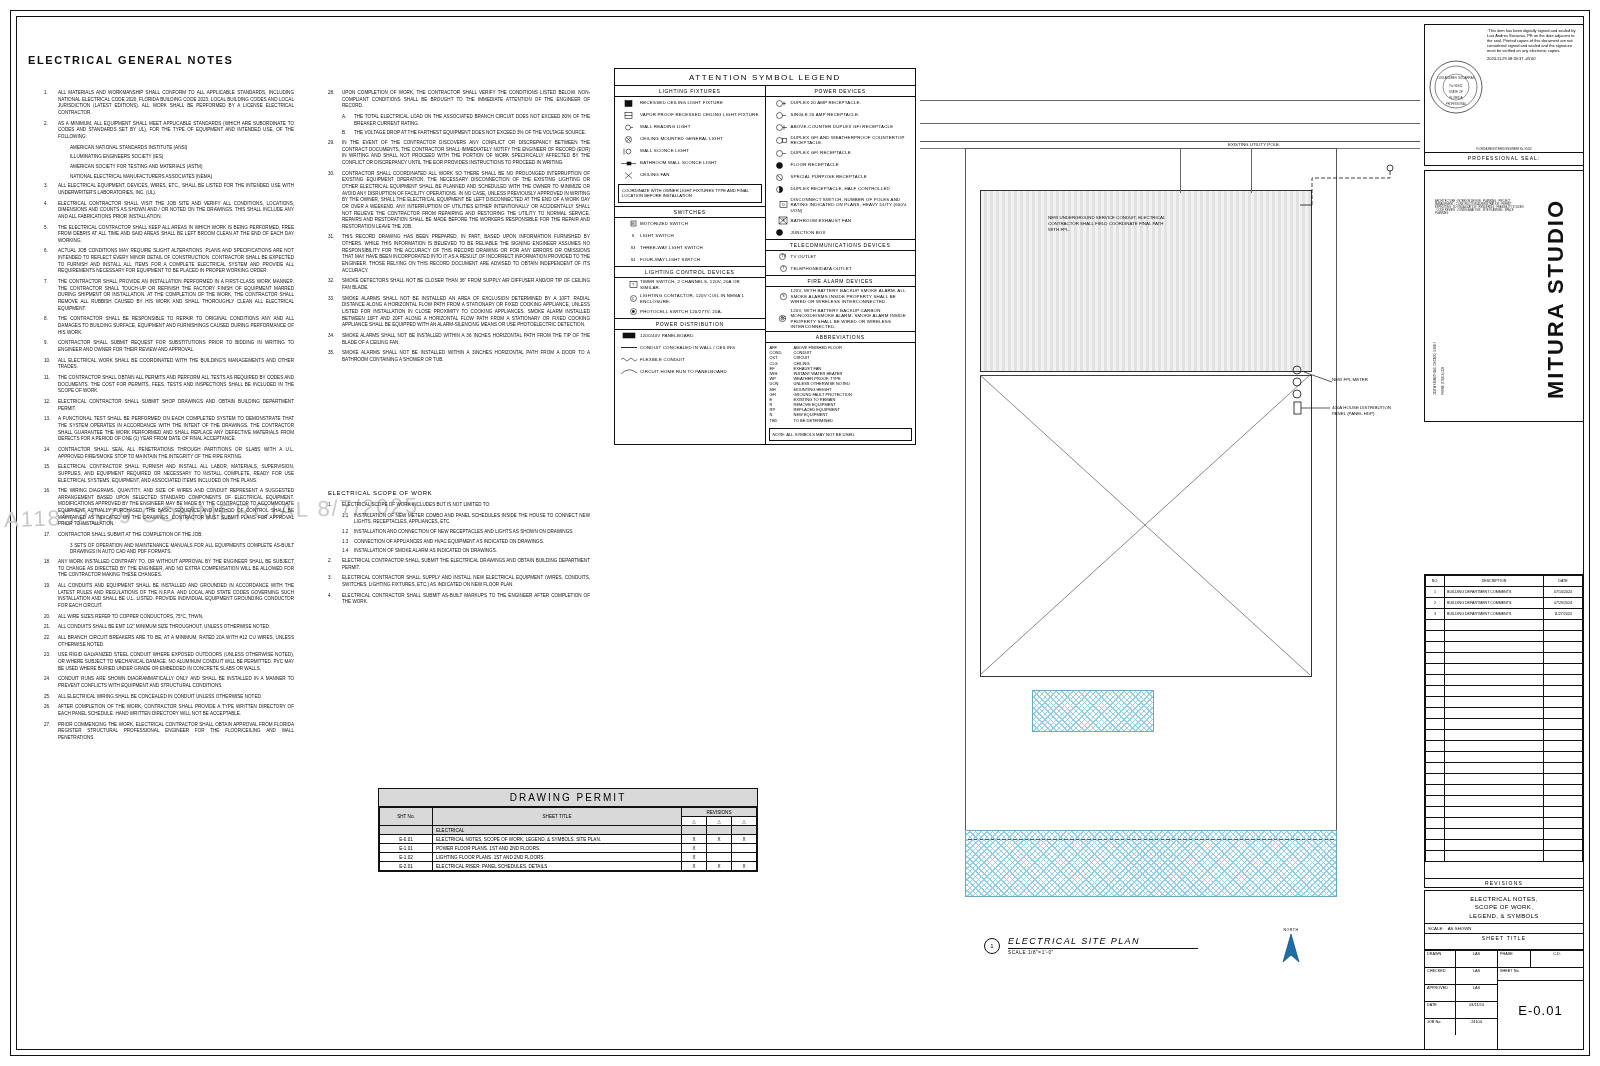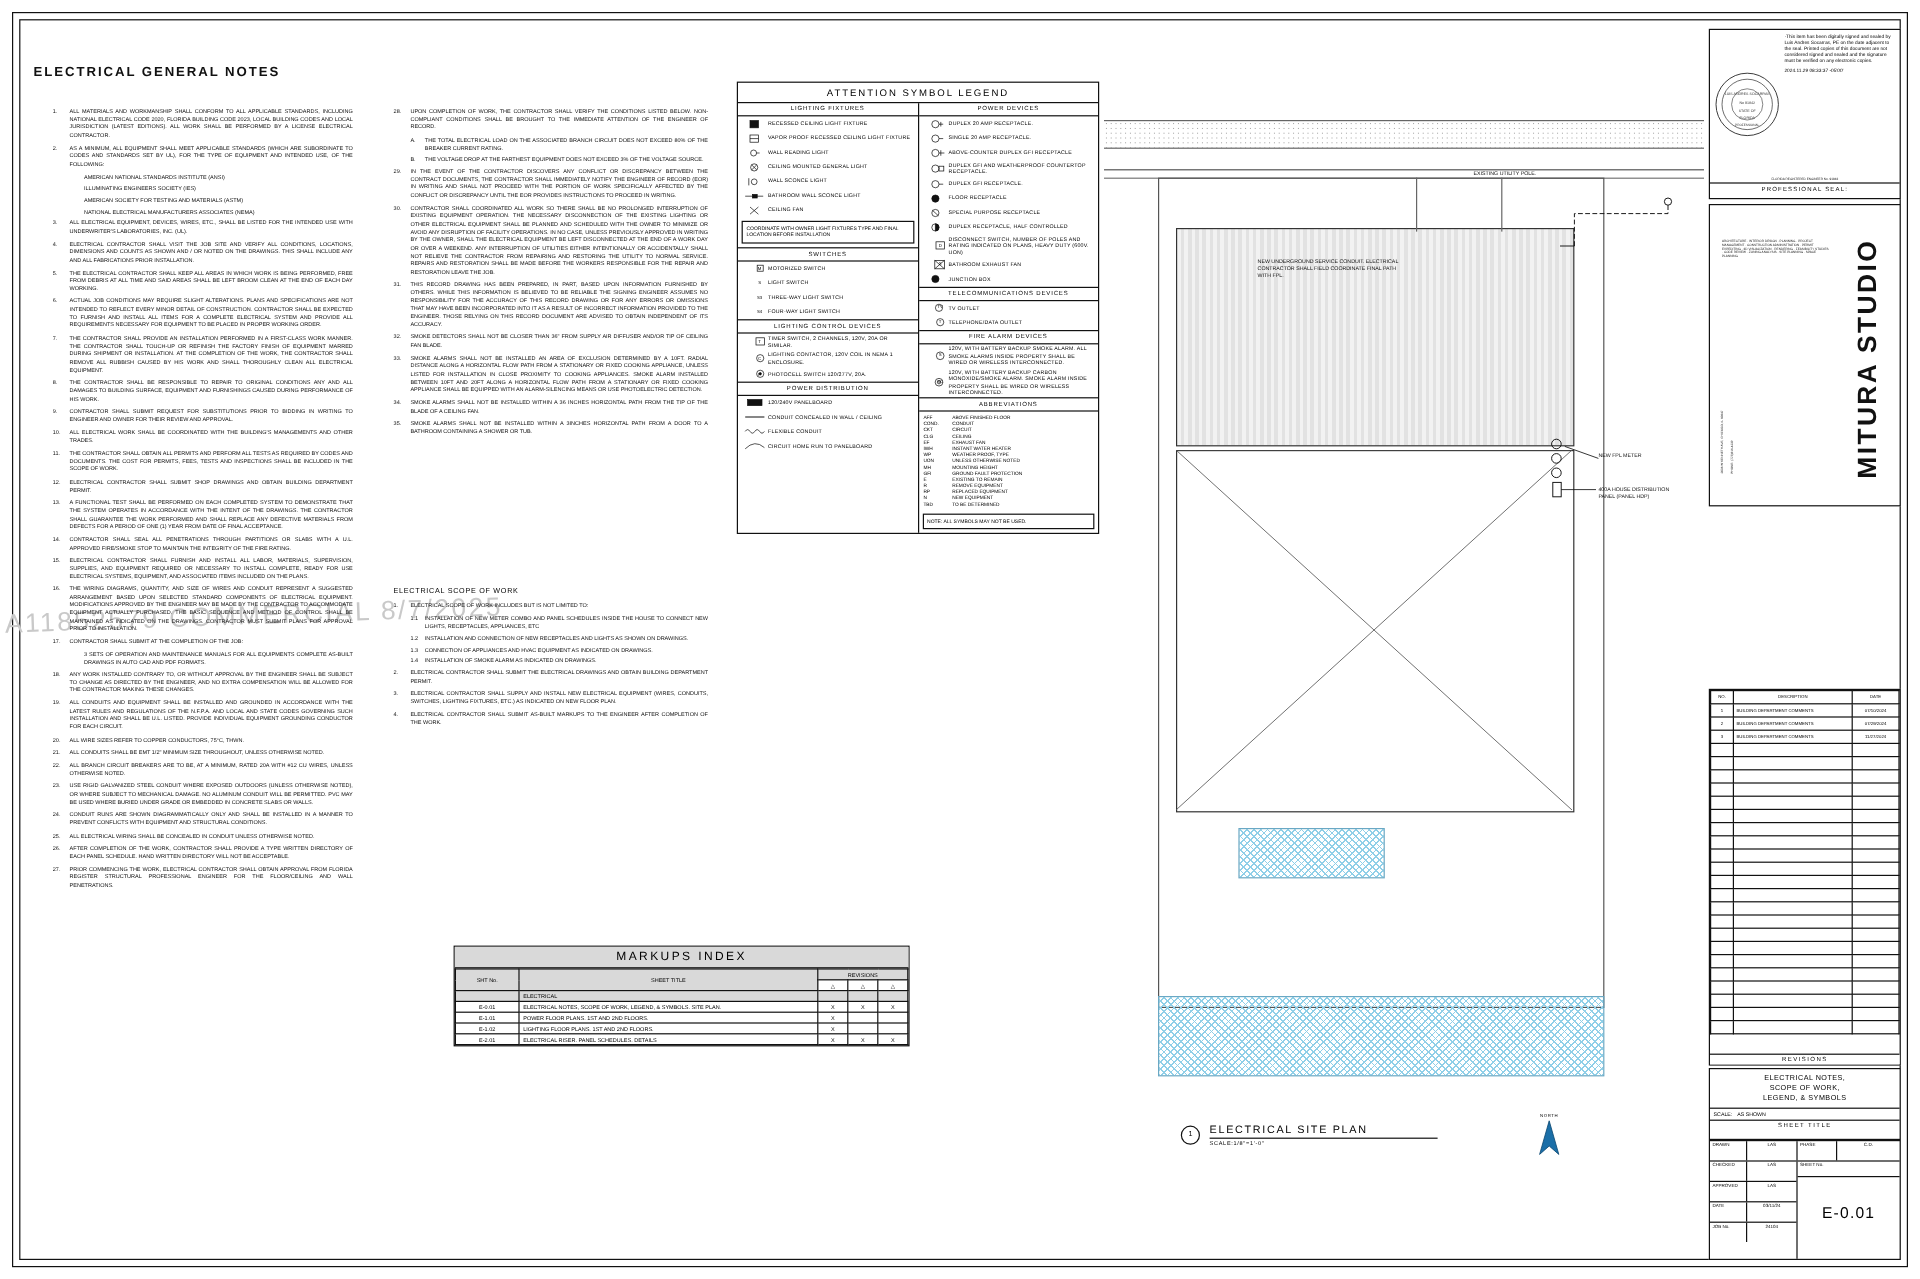--- a/index.html
+++ b/index.html
@@ -675,21 +675,21 @@
               <span class="k">TBD</span>
               <span>TO BE DETERMINED</span>
             </div>
           </div>
         <div class="note-box">NOTE: ALL SYMBOLS MAY NOT BE USED.</div>
       </div>
     </div>
   </div>
 
   <div class="dindex" style="left:378px;top:788px;width:378px;">
-    <div class="t">MARKUPS INDEX</div>
+    <div class="t">DRAWING PERMIT</div>
     <table class="idx">
       <tbody>
           <tr>
         <td class="shade ctr" rowspan="2" style="width:46px;">SHT  No.</td>
         <td class="shade ctr" rowspan="2">SHEET TITLE</td>
         <td class="shade ctr" colspan="3">REVISIONS</td>
       </tr>
       <tr>
         <td class="ctr" style="width:18px;">△</td>
         <td class="ctr" style="width:18px;">△</td>
@@ -774,21 +774,21 @@
     </svg>
 
     <div class="callout" style="left:308px;top:112px;width:70px;">EXISTING UTILITY POLE.</div>
     <div class="callout" style="left:128px;top:185px;width:118px;">NEW UNDERGROUND SERVICE CONDUIT. ELECTRICAL CONTRACTOR SHALL  FIELD COORDINATE FINAL PATH WITH FPL.</div>
     <div class="callout" style="left:412px;top:347px;width:60px;">NEW FPL METER</div>
     <div class="callout" style="left:412px;top:375px;width:68px;">400A HOUSE DISTRIBUTION PANEL (PANEL HDP)</div>
 
     <div style="position:absolute;left:64px;top:906px;display:flex;align-items:center;">
       <div style="width:14px;height:14px;border:1px solid #111;border-radius:50%;font-size:6px;display:flex;align-items:center;justify-content:center;">1</div>
       <div style="margin-left:8px;">
-        <div style="font-size:9px;letter-spacing:1.4px;">ELECTRICAL SITE PLAN</div>
+        <div style="font-size:9px;letter-spacing:1.4px;font-style:italic;">ELECTRICAL SITE PLAN</div>
         <div style="border-top:1px solid #111;margin-top:2px;width:190px;"></div>
         <div style="font-size:4.6px;letter-spacing:.6px;margin-top:1px;">SCALE:1/8"=1'-0"</div>
       </div>
     </div>
 
     <div class="north" style="left:358px;top:898px;text-align:center;">
       <div style="font-size:3.6px;letter-spacing:.5px;">NORTH</div>
       <svg width="26" height="32">
         <polygon points="13,2 5,30 13,23 21,30" fill="#1b6fa8" stroke="#0d4a73" stroke-width="0.7"></polygon>
       </svg>

